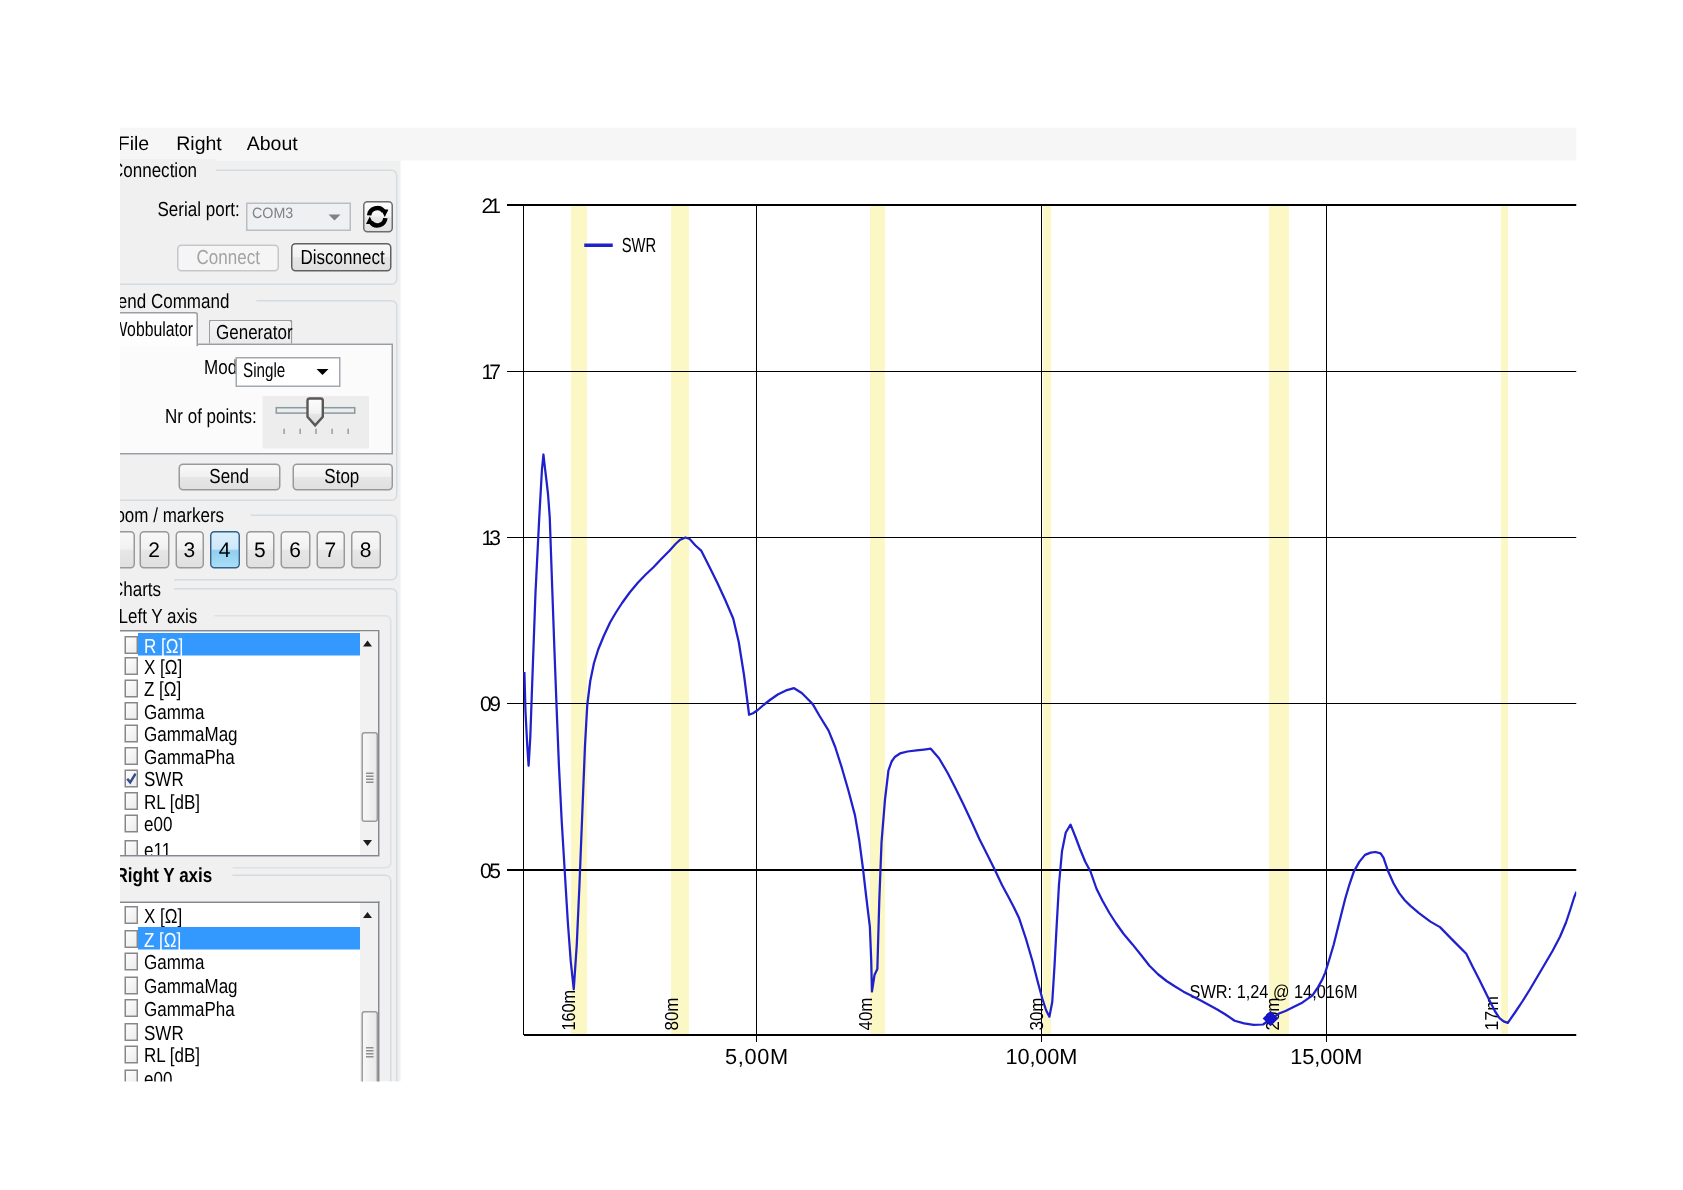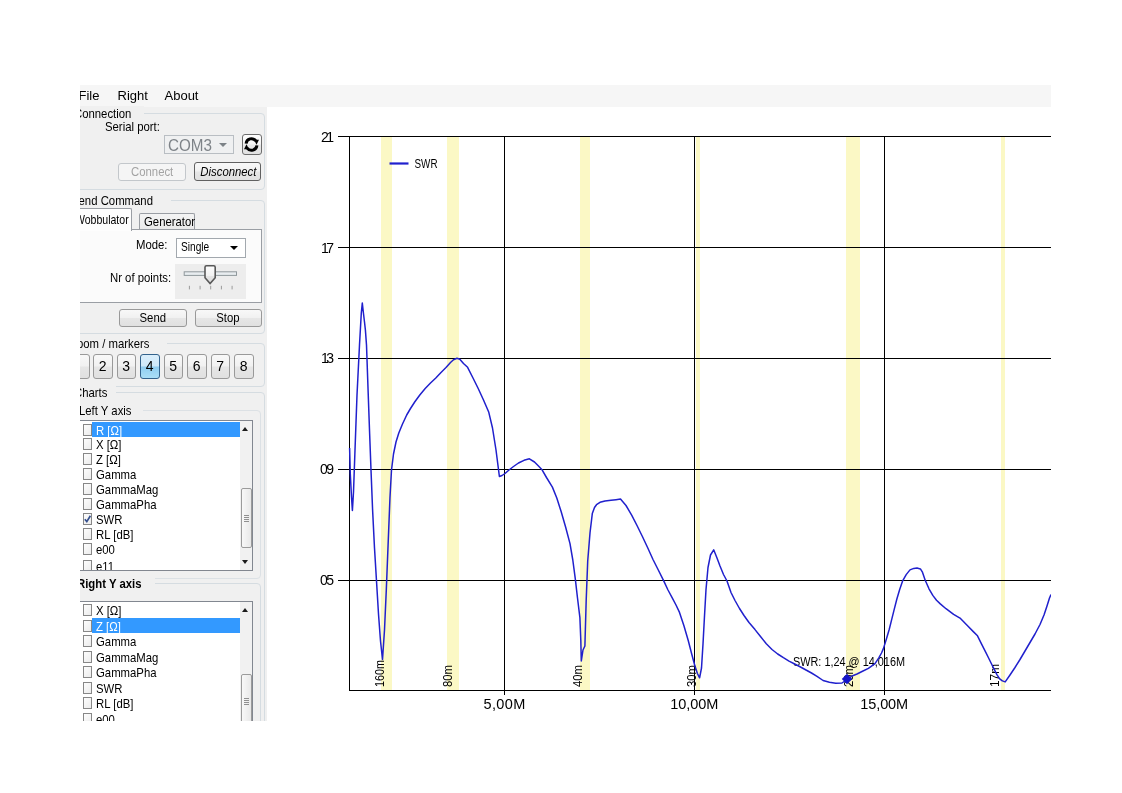--- a/index.html
+++ b/index.html
@@ -7,21 +7,21 @@
 .abs{position:absolute;}
 #menubar{left:80px;top:85px;width:971px;height:21.5px;background:#f6f6f6;}
 .mitem{position:absolute;top:3px;font-size:13px;color:#000;}
 #panel{left:80px;top:106.5px;width:186.5px;height:614.5px;background:#f0f0f0;}
 .gb{position:absolute;border:1px solid #d5dce1;border-radius:4px;}
 .gbcap{position:absolute;top:-8px;background:#f0f0f0;font-size:13.5px;color:#000;padding:0 2px;line-height:15px;white-space:nowrap;}
 .sx{display:inline-block;transform:scaleX(0.84);transform-origin:0 50%;white-space:nowrap;}
 .sxc{display:inline-block;transform:scaleX(0.84);transform-origin:50% 50%;white-space:nowrap;}
 .lbl{position:absolute;font-size:13.5px;color:#000;white-space:nowrap;}
 .btn{position:absolute;border:1px solid #999;border-radius:3px;background:linear-gradient(#f8f8f8,#f1f1f1 48%,#e6e6e6 52%,#e0e0e0);font-size:13.5px;color:#000;text-align:center;}
-.btn.dark{border-color:#616161;font-style:italic;}
+.btn.dark{border-color:#616161;}
 .btn.dis{border-color:#c3c7cb;background:#f5f5f5;color:#a3a3a3;}
 .combo{position:absolute;border:1px solid #a2a8ae;background:#fff;}
 .combo.dis{border-color:#b9bec3;background:#eff0f1;}
 .carr{position:absolute;width:0;height:0;border-left:4.5px solid transparent;border-right:4.5px solid transparent;border-top:4.5px solid #000;}
 .carr.g{border-top-color:#7c8287;}
 .list{position:absolute;background:#fff;border:1px solid #828790;overflow:hidden;}
 .row{position:absolute;left:0;width:100%;height:15px;}
 .rowtxt{position:absolute;left:18.5px;top:0.5px;font-size:13.5px;color:#000;line-height:15px;}
 .sel{position:absolute;left:14.5px;right:11.5px;top:0;height:15px;background:#3399ff;}
 .cb{position:absolute;left:5px;top:1.5px;width:7px;height:10px;border:1px solid #878787;background:linear-gradient(135deg,#fdfdfd,#ececec);overflow:hidden;}
@@ -41,23 +41,23 @@
 <div class="abs" id="panel"></div>
 <div class="abs" id="menubar">
   <span class="mitem" style="left:-1.5px;">File</span>
   <span class="mitem" style="left:37.5px;">Right</span>
   <span class="mitem" style="left:84.5px;">About</span>
 </div>
 
 <div class="gb" style="left:76px;top:112.5px;width:187px;height:75px;">
   <div class="gbcap" style="left:-5.5px;"><span class="sx">Connection</span></div>
 </div>
-<div class="lbl" style="left:105px;top:119px;"><span class="sx">Serial port:</span></div>
+<div class="lbl" style="left:105px;top:132px;"><span class="sx">Serial port:</span></div>
 <div class="combo dis" style="left:164px;top:134.5px;width:67.5px;height:17.5px;">
-  <span style="position:absolute;left:3px;top:1px;font-size:16px;color:#7e8388;" class="sxwrap"><span style="display:inline-block;transform:scaleX(0.95);transform-origin:0 50%;">COM3</span></span>
+  <span style="position:absolute;left:3px;top:1px;font-size:10px;color:#7e8388;" class="sxwrap"><span style="display:inline-block;transform:scaleX(0.95);transform-origin:0 50%;">COM3</span></span>
   <span class="carr g" style="right:6px;top:7px;"></span>
 </div>
 <div class="btn" style="left:241.5px;top:134px;width:18.5px;height:18.5px;border-color:#6e6e6e;background:linear-gradient(#fefefe,#f4f4f4 48%,#e7e7e7 52%,#e2e2e2);">
   <svg width="15" height="15" style="position:absolute;left:1.5px;top:1.5px;" viewBox="0 0 15 15">
     <path d="M2.1,6.6 A5.4,5.4 0 0 1 11.8,3.9" fill="none" stroke="#000" stroke-width="3"></path>
     <polygon points="10.0,2.7 15.0,2.7 12.5,7.7" fill="#000"></polygon>
     <path d="M12.9,8.4 A5.4,5.4 0 0 1 3.2,11.1" fill="none" stroke="#000" stroke-width="3"></path>
     <polygon points="0.0,12.3 5.0,12.3 2.5,7.3" fill="#000"></polygon>
   </svg>
 </div>
@@ -69,21 +69,21 @@
 </div>
 
 <div class="abs" style="left:139px;top:212.5px;width:54px;height:17px;border:1px solid #9a9ea4;border-bottom:none;border-radius:2px 2px 0 0;background:linear-gradient(#f4f4f4,#e9e9e9);">
   <div class="lbl" style="left:4px;top:0.5px;"><span class="sx">Generator</span></div>
 </div>
 <div class="abs" style="left:75px;top:207.5px;width:54.5px;height:22px;border:1px solid #9a9ea4;border-bottom:none;border-radius:2px 2px 0 0;background:#fdfdfd;z-index:2;">
   <div class="lbl" style="left:-1px;top:3px;"><span style="display:inline-block;transform:scaleX(0.78);transform-origin:0 50%;white-space:nowrap;">Wobbulator</span></div>
 </div>
 <div class="abs" style="left:75.5px;top:229px;width:184.5px;height:72px;border:1px solid #9a9ea4;background:#fbfbfb;"></div>
 <div class="lbl" style="left:136px;top:237px;z-index:3;"><span class="sx">Mode:</span></div>
-<div class="combo" style="left:176px;top:238px;width:68px;height:17.5px;z-index:3;">
+<div class="combo" style="left:157px;top:238px;width:68px;height:17.5px;z-index:3;">
   <span style="position:absolute;left:3.5px;top:-0.5px;font-size:13.5px;color:#000;"><span style="display:inline-block;transform:scaleX(0.75);transform-origin:0 50%;">Single</span></span>
   <span class="carr" style="right:7px;top:7px;"></span>
 </div>
 <div class="lbl" style="left:110px;top:270px;z-index:3;"><span class="sx">Nr of points:</span></div>
 <div class="abs" style="left:175px;top:264px;width:70.5px;height:35px;background:#ededed;z-index:3;">
   <svg width="70.5" height="35" viewBox="0 0 70.5 35">
     <defs>
         <linearGradient id="thg" x1="0" y1="0" x2="0" y2="1">
       <stop offset="0" stop-color="#fdfdfd"></stop>
           <stop offset="0.55" stop-color="#f2f2f2"></stop>

